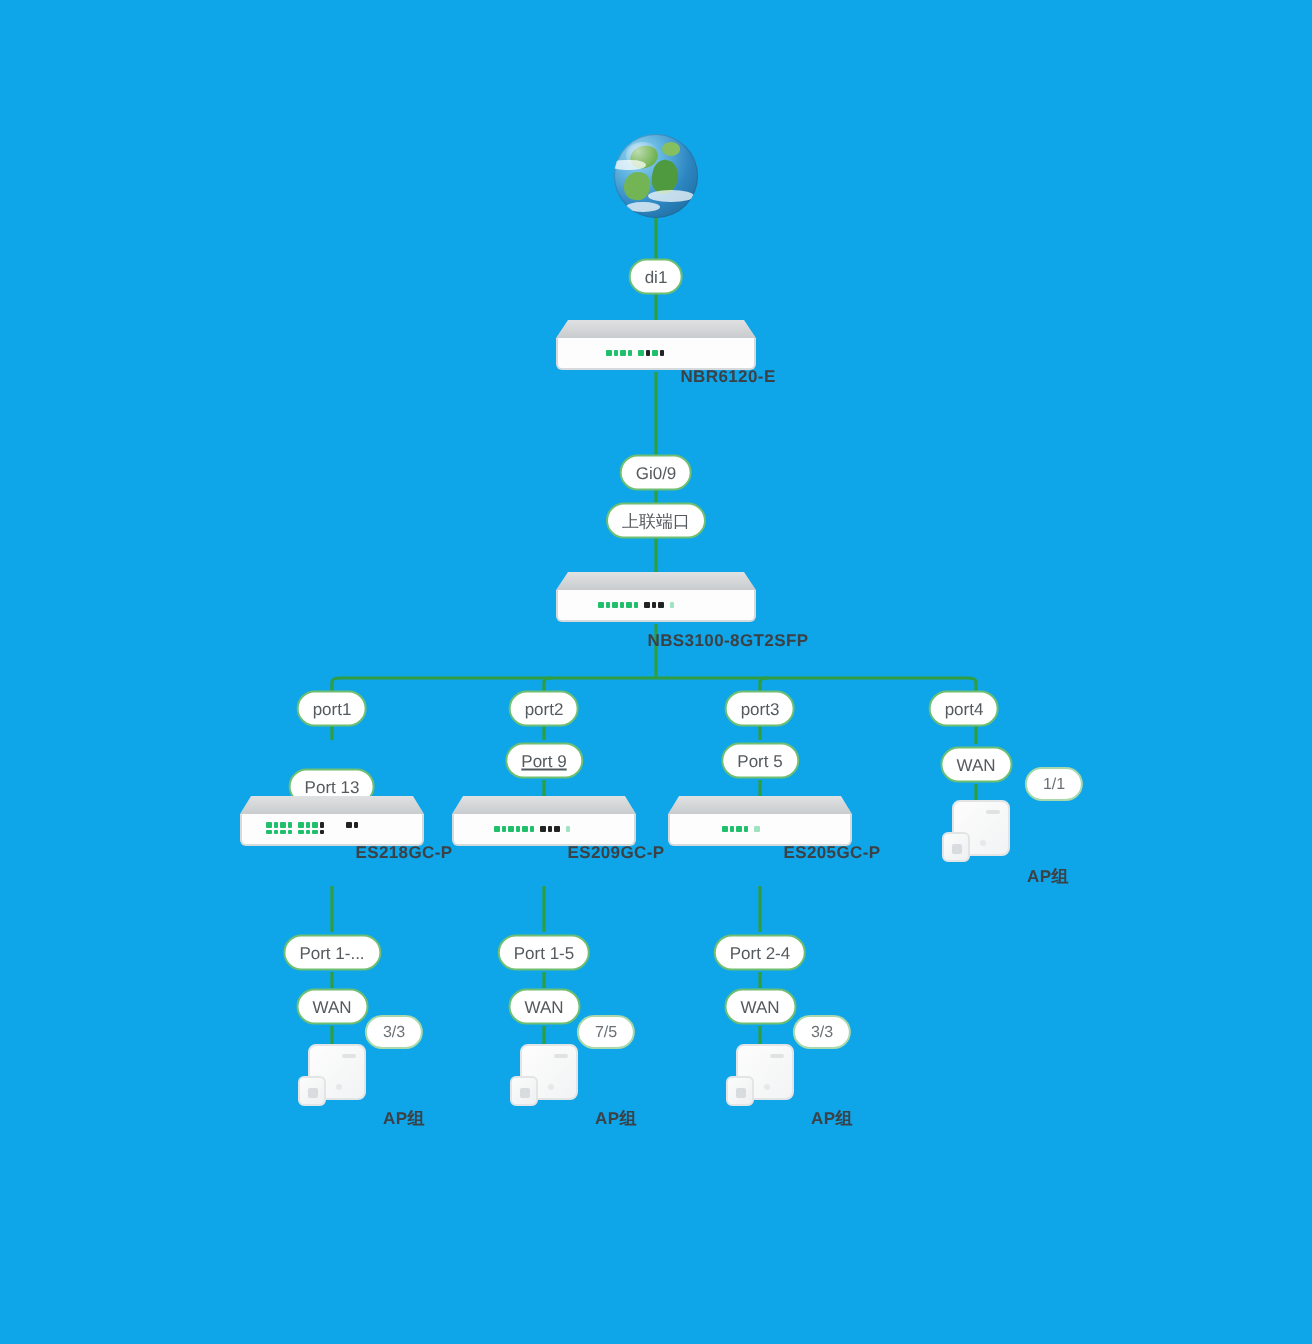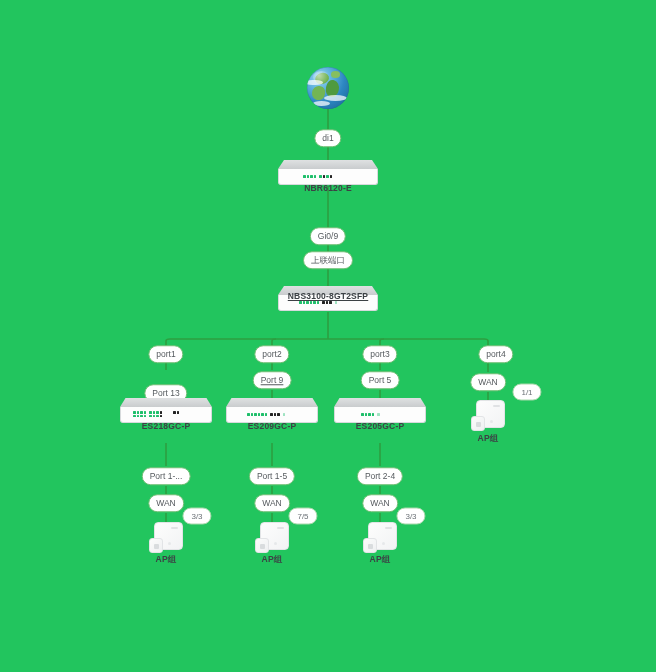--- a/index.html
+++ b/index.html
@@ -9,21 +9,21 @@
     background: #ffffff;
   }
   body {
     font-family: "Liberation Sans", "DejaVu Sans", sans-serif;
     -webkit-font-smoothing: antialiased;
   }
   #topology-canvas {
     position: relative;
     width: 656px;
     height: 672px;
-    background: #22c55e;
+    background: #0ea5e9;
     overflow: hidden;
   }
   #link-layer {
     position: absolute;
     left: 0;
     top: 0;
     width: 656px;
     height: 672px;
     pointer-events: none;
   }
@@ -52,20 +52,21 @@
 
   
   .caption {
     position: absolute;
     transform: translate(-50%, 0);
     font-size: 8.5px;
     color: #3c4145;
     white-space: nowrap;
     letter-spacing: 0.2px;
     font-weight: bold;
+    margin-left: 36px;
   }
 
   
   .globe {
     position: absolute;
     transform: translate(-50%, -50%);
     width: 42px;
     height: 42px;
     border-radius: 50%;
     background:
@@ -282,26 +283,26 @@
           <span class="led dark"></span>
             <span class="led dark"></span>
             <span class="led dark"></span>
         </div>
         <div class="ledgroup">
           <span class="led pale"></span>
         </div>
       </div>
     </div>
   </div>
-  <div class="caption" style="left:328px; top:291px;text-decoration:underline;">NBS3100-8GT2SFP</div>
+  <div class="caption" style="left:328px; top:315px;">NBS3100-8GT2SFP</div>
 
   <div class="pill" style="left:166px; top:354px;">port1</div>
   <div class="pill" style="left:272px; top:354px;">port2</div>
   <div class="pill" style="left:380px; top:354px;">port3</div>
-  <div class="pill" style="left:496px; top:354px;">port4</div>
+  <div class="pill" style="left:482px; top:354px;">port4</div>
 
   <div class="pill" style="left:166px; top:393px;">Port 13</div>
   <div class="pill" style="left:272px; top:380px;text-decoration:underline;">Port 9</div>
   <div class="pill" style="left:380px; top:380px;">Port 5</div>
   <div class="pill" style="left:488px; top:382px;">WAN</div>
 
   <div class="switch" style="left:166px; top:398px; width:92px;">
     <div class="top"></div>
     <div class="face">
       <div class="leds" style="left:12px; top:4px;">

